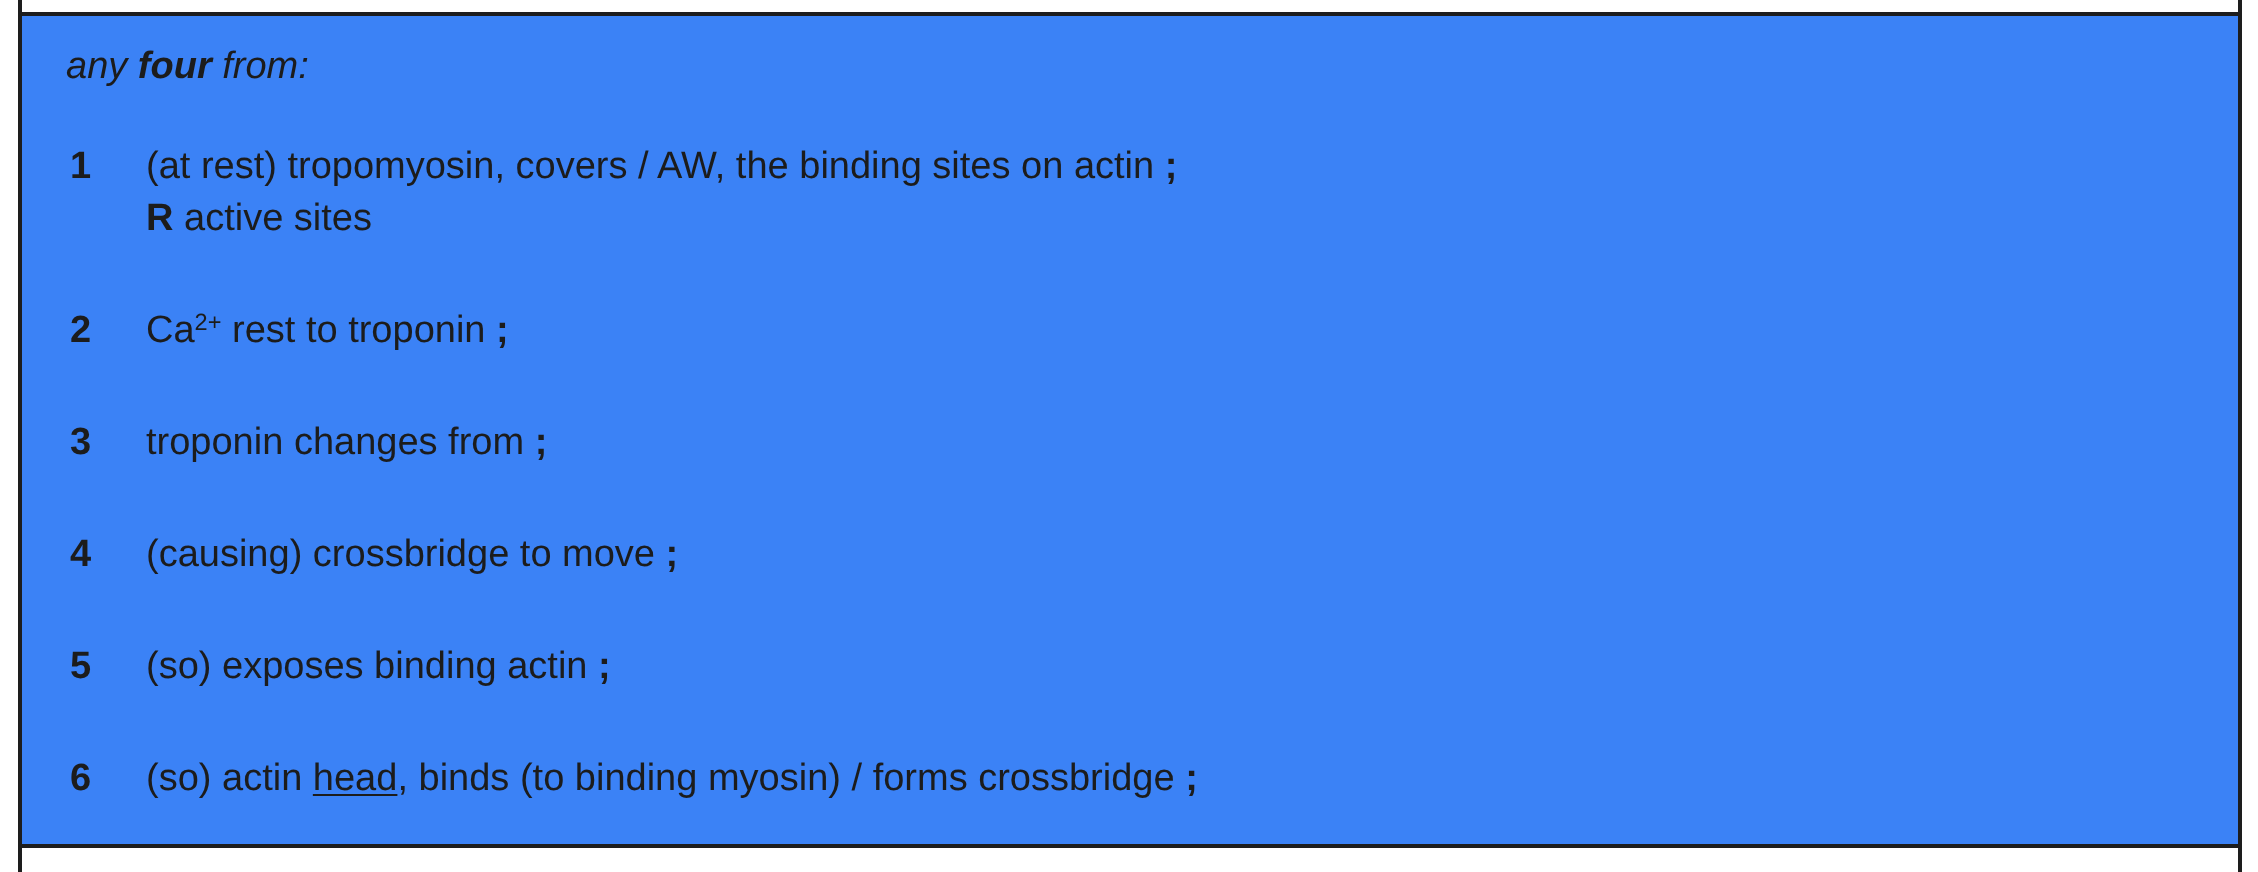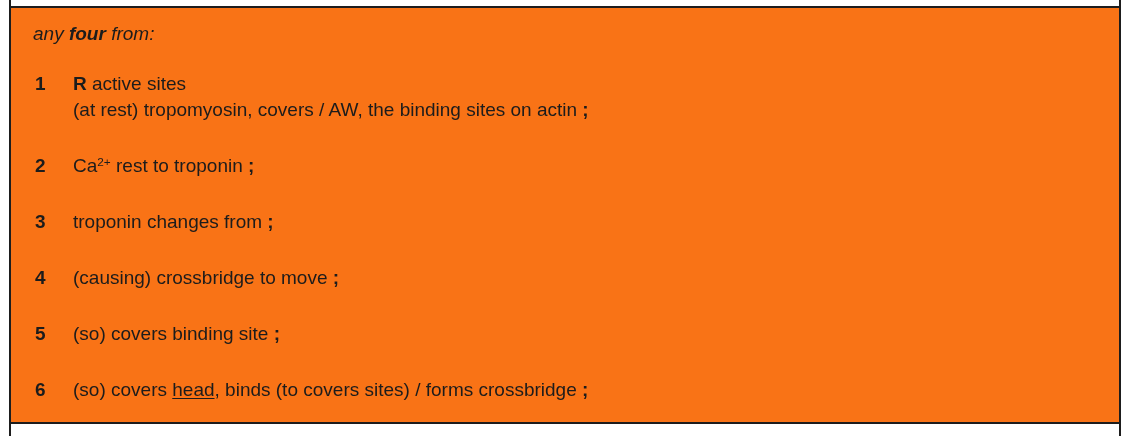--- a/index.html
+++ b/index.html
@@ -20,21 +20,21 @@
   }
   .cell {
     position: absolute;
     left: 9px;
     top: 6px;
     width: 1112px;
     height: 418px;
     border: 2px solid #1d1d1d;
     box-sizing: border-box;
     padding: 11px 8px 0 20px;
-    background: #f97316;
+    background: #3b82f6;
   }
   
   .grid-cont {
     position: absolute;
     background: #1d1d1d;
   }
   .g-left-top    { left: 9px;    top: 0;     width: 2px; height: 6px; }
   .g-right-top   { left: 1119px; top: 0;     width: 2px; height: 6px; }
   .g-left-bot    { left: 9px;    top: 424px; width: 2px; height: 12px; }
   .g-right-bot   { left: 1119px; top: 424px; width: 2px; height: 12px; }
@@ -79,22 +79,22 @@
   <span class="grid-cont g-right-top"></span>
   <span class="grid-cont g-left-bot"></span>
   <span class="grid-cont g-right-bot"></span>
 
   <div class="cell">
     <div class="intro"><span class="i">any </span><span class="b i">four</span><span class="i"> from:</span></div>
     <div class="points">
         <div class="point">
           <div class="num">1</div>
           <div class="body">
+            <div class="line"><span>(at rest) tropomyosin, covers / AW, the binding sites on actin </span><span class="b">;</span></div>
             <div class="line"><span class="b">R</span><span> active sites</span></div>
-            <div class="line"><span>(at rest) tropomyosin, covers / AW, the binding sites on actin </span><span class="b">;</span></div>
           </div>
         </div>
         <div class="point">
           <div class="num">2</div>
           <div class="body">
             <div class="line"><span>Ca</span><sup>2+</sup><span> rest to troponin </span><span class="b">;</span></div>
           </div>
         </div>
         <div class="point">
           <div class="num">3</div>
@@ -104,24 +104,24 @@
         </div>
         <div class="point">
           <div class="num">4</div>
           <div class="body">
             <div class="line"><span>(causing) crossbridge to move </span><span class="b">;</span></div>
           </div>
         </div>
         <div class="point">
           <div class="num">5</div>
           <div class="body">
-            <div class="line"><span>(so) covers binding site </span><span class="b">;</span></div>
+            <div class="line"><span>(so) exposes binding actin </span><span class="b">;</span></div>
           </div>
         </div>
         <div class="point">
           <div class="num">6</div>
           <div class="body">
-            <div class="line"><span>(so) covers </span><span class="u">head</span><span>, binds (to covers sites) / forms crossbridge </span><span class="b">;</span></div>
+            <div class="line"><span>(so) actin </span><span class="u">head</span><span>, binds (to binding myosin) / forms crossbridge </span><span class="b">;</span></div>
           </div>
         </div>
       </div>
   </div>
 </div>
 
 </body></html>

